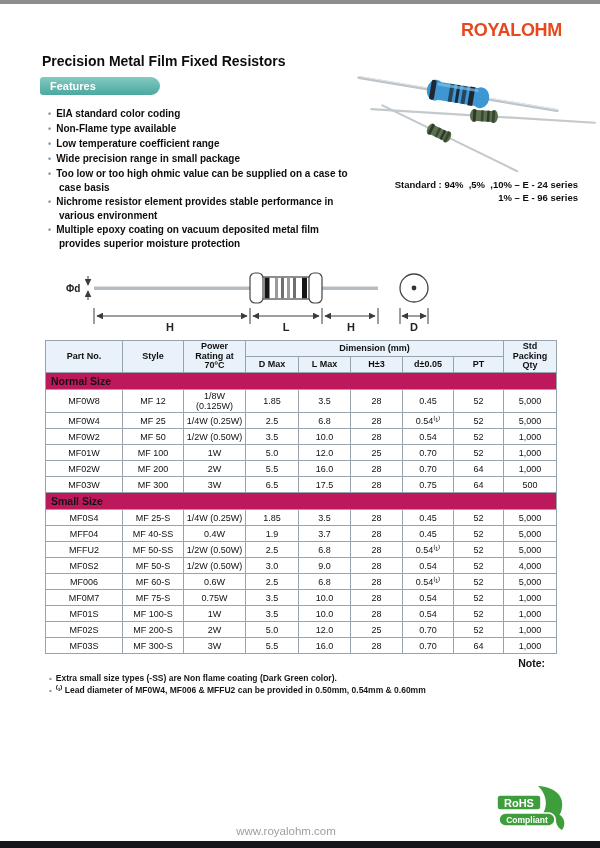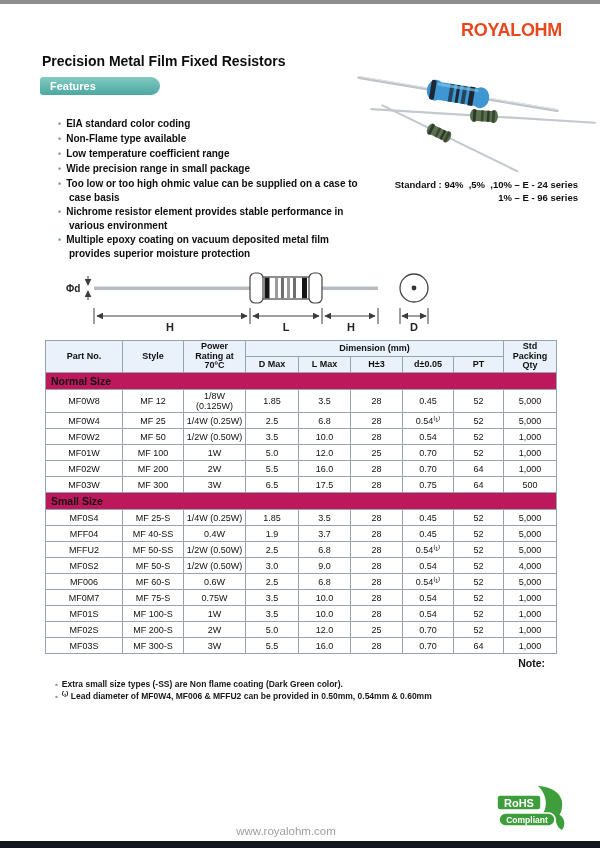--- a/index.html
+++ b/index.html
@@ -17,21 +17,21 @@
   .page-title{position:absolute;top:53px;left:42px;font-size:14px;font-weight:bold;color:#0d0d0d;}
 
   .features-pill{
     position:absolute;top:77px;left:40px;width:110px;height:18px;
     background:linear-gradient(#83cac2,#4aa8a0);
     border-radius:5px 14px 14px 5px;
     color:#fff;font-size:11px;font-weight:bold;line-height:18px;padding-left:10px;
   }
   .features-list{
     position:absolute;top:101px;left:42px;width:315px;
-    margin:16px;padding:0;list-style:none;
+    margin:6px;padding:0;list-style:none;
     font-size:10px;font-weight:bold;line-height:13px;color:#0e0e0e;
   }
   .features-list li{padding-left:11px;text-indent:-11px;margin-bottom:1px;}
   .features-list li::before{content:"\2022";color:#7e96aa;font-size:9px;margin-right:5px;}
 
   .photo-svg{position:absolute;left:346px;top:66px;width:250px;height:120px;}
   .standard-note{
     position:absolute;top:179px;right:22px;text-align:right;
     font-size:9.5px;font-weight:bold;line-height:12.5px;color:#0e0e0e;white-space:pre;
   }
@@ -48,21 +48,21 @@
     padding:1px 2px;height:13px;overflow:hidden;
   }
   .spec-table thead th{background:#e9f1fa;font-weight:bold;font-size:9px;line-height:9.5px;}
   .spec-table tr.section-row td{
     background:#be185d;text-align:left;font-weight:bold;font-size:10.5px;padding-left:5px;height:14px;
   }
   .spec-table tbody td{background:#ffffff;}
 
   .note-block{position:absolute;left:45px;top:644px;width:500px;}
   .note-heading{font-size:10.5px;font-weight:bold;margin:13px 0 2px 0;text-align:right;}
-  .note-list{margin:10px;padding:0;list-style:none;font-size:8.5px;font-weight:bold;line-height:11.5px;color:#17171a;}
+  .note-list{margin:4px;padding:0;list-style:none;font-size:8.5px;font-weight:bold;line-height:11.5px;color:#17171a;}
   .note-list li{padding-left:9px;text-indent:-9px;}
   .note-list li::before{content:"\2022";color:#7e96aa;font-size:8px;margin-right:4px;}
 
   .footer-url{
     position:absolute;bottom:11px;left:0;width:572px;text-align:center;
     color:#9e9e9e;font-size:11.5px;
   }
   .rohs-svg{position:absolute;right:34px;bottom:14px;width:70px;height:48px;}
 </style>
 </head>

